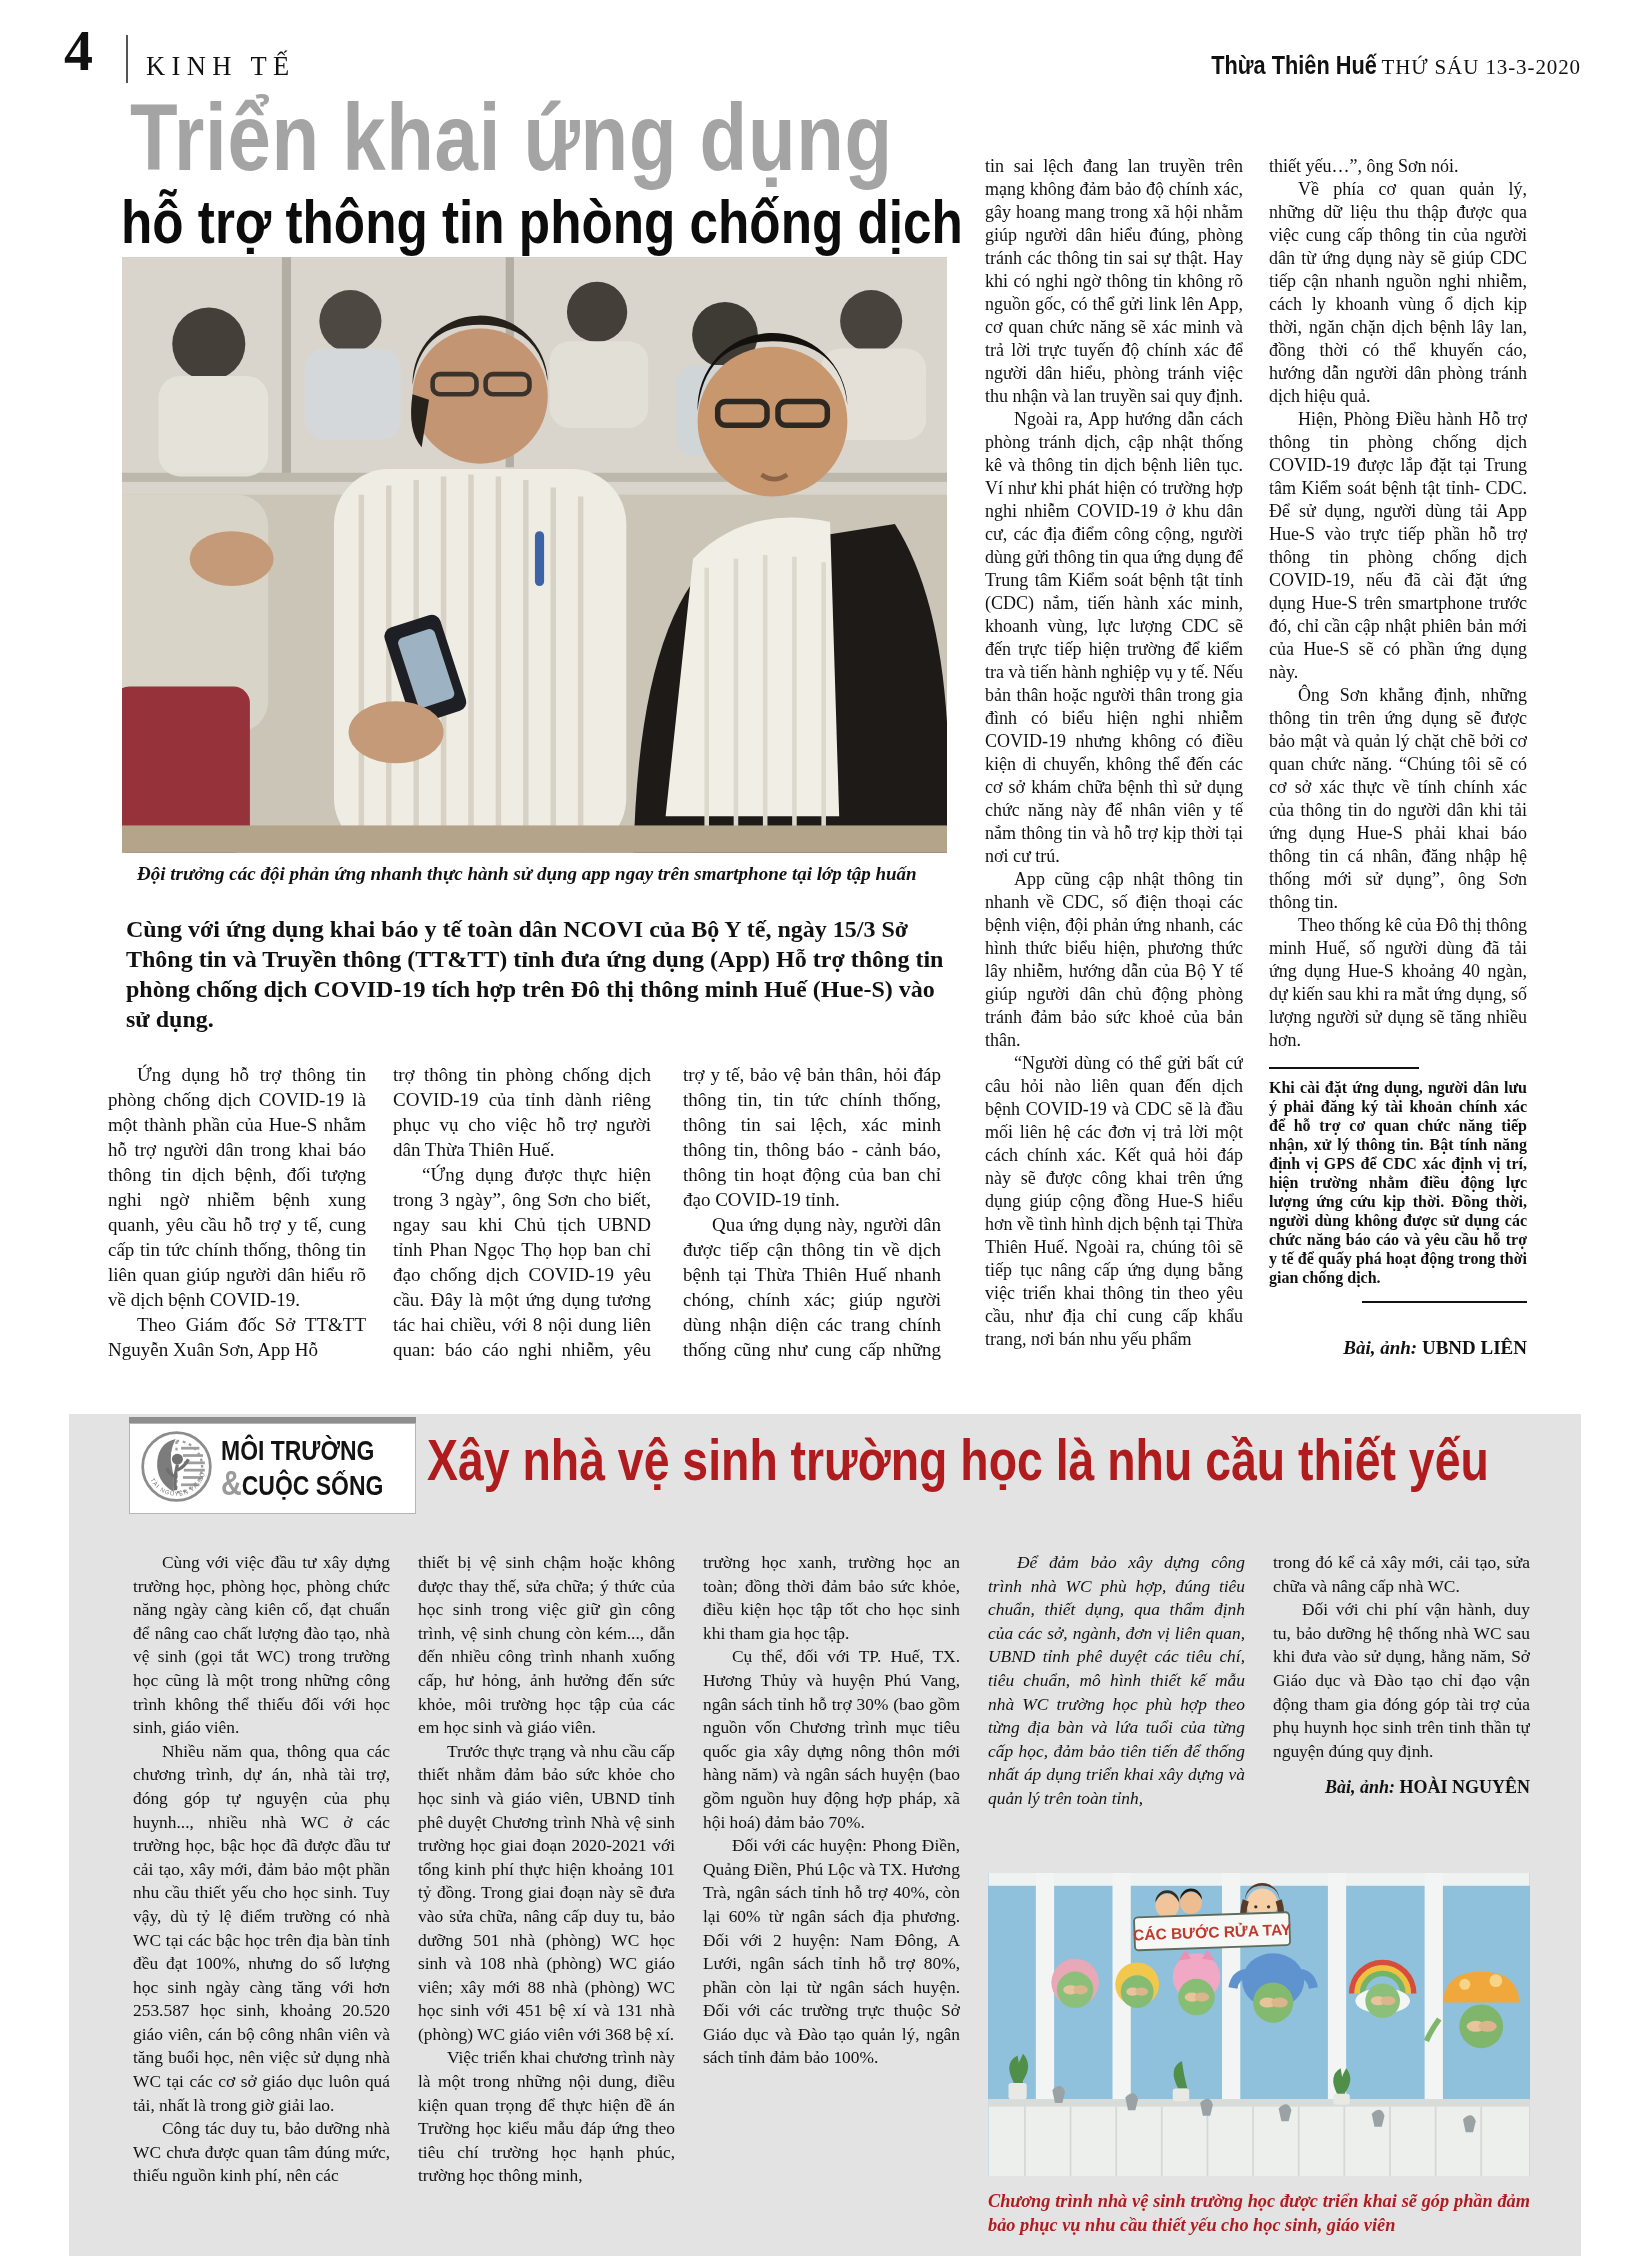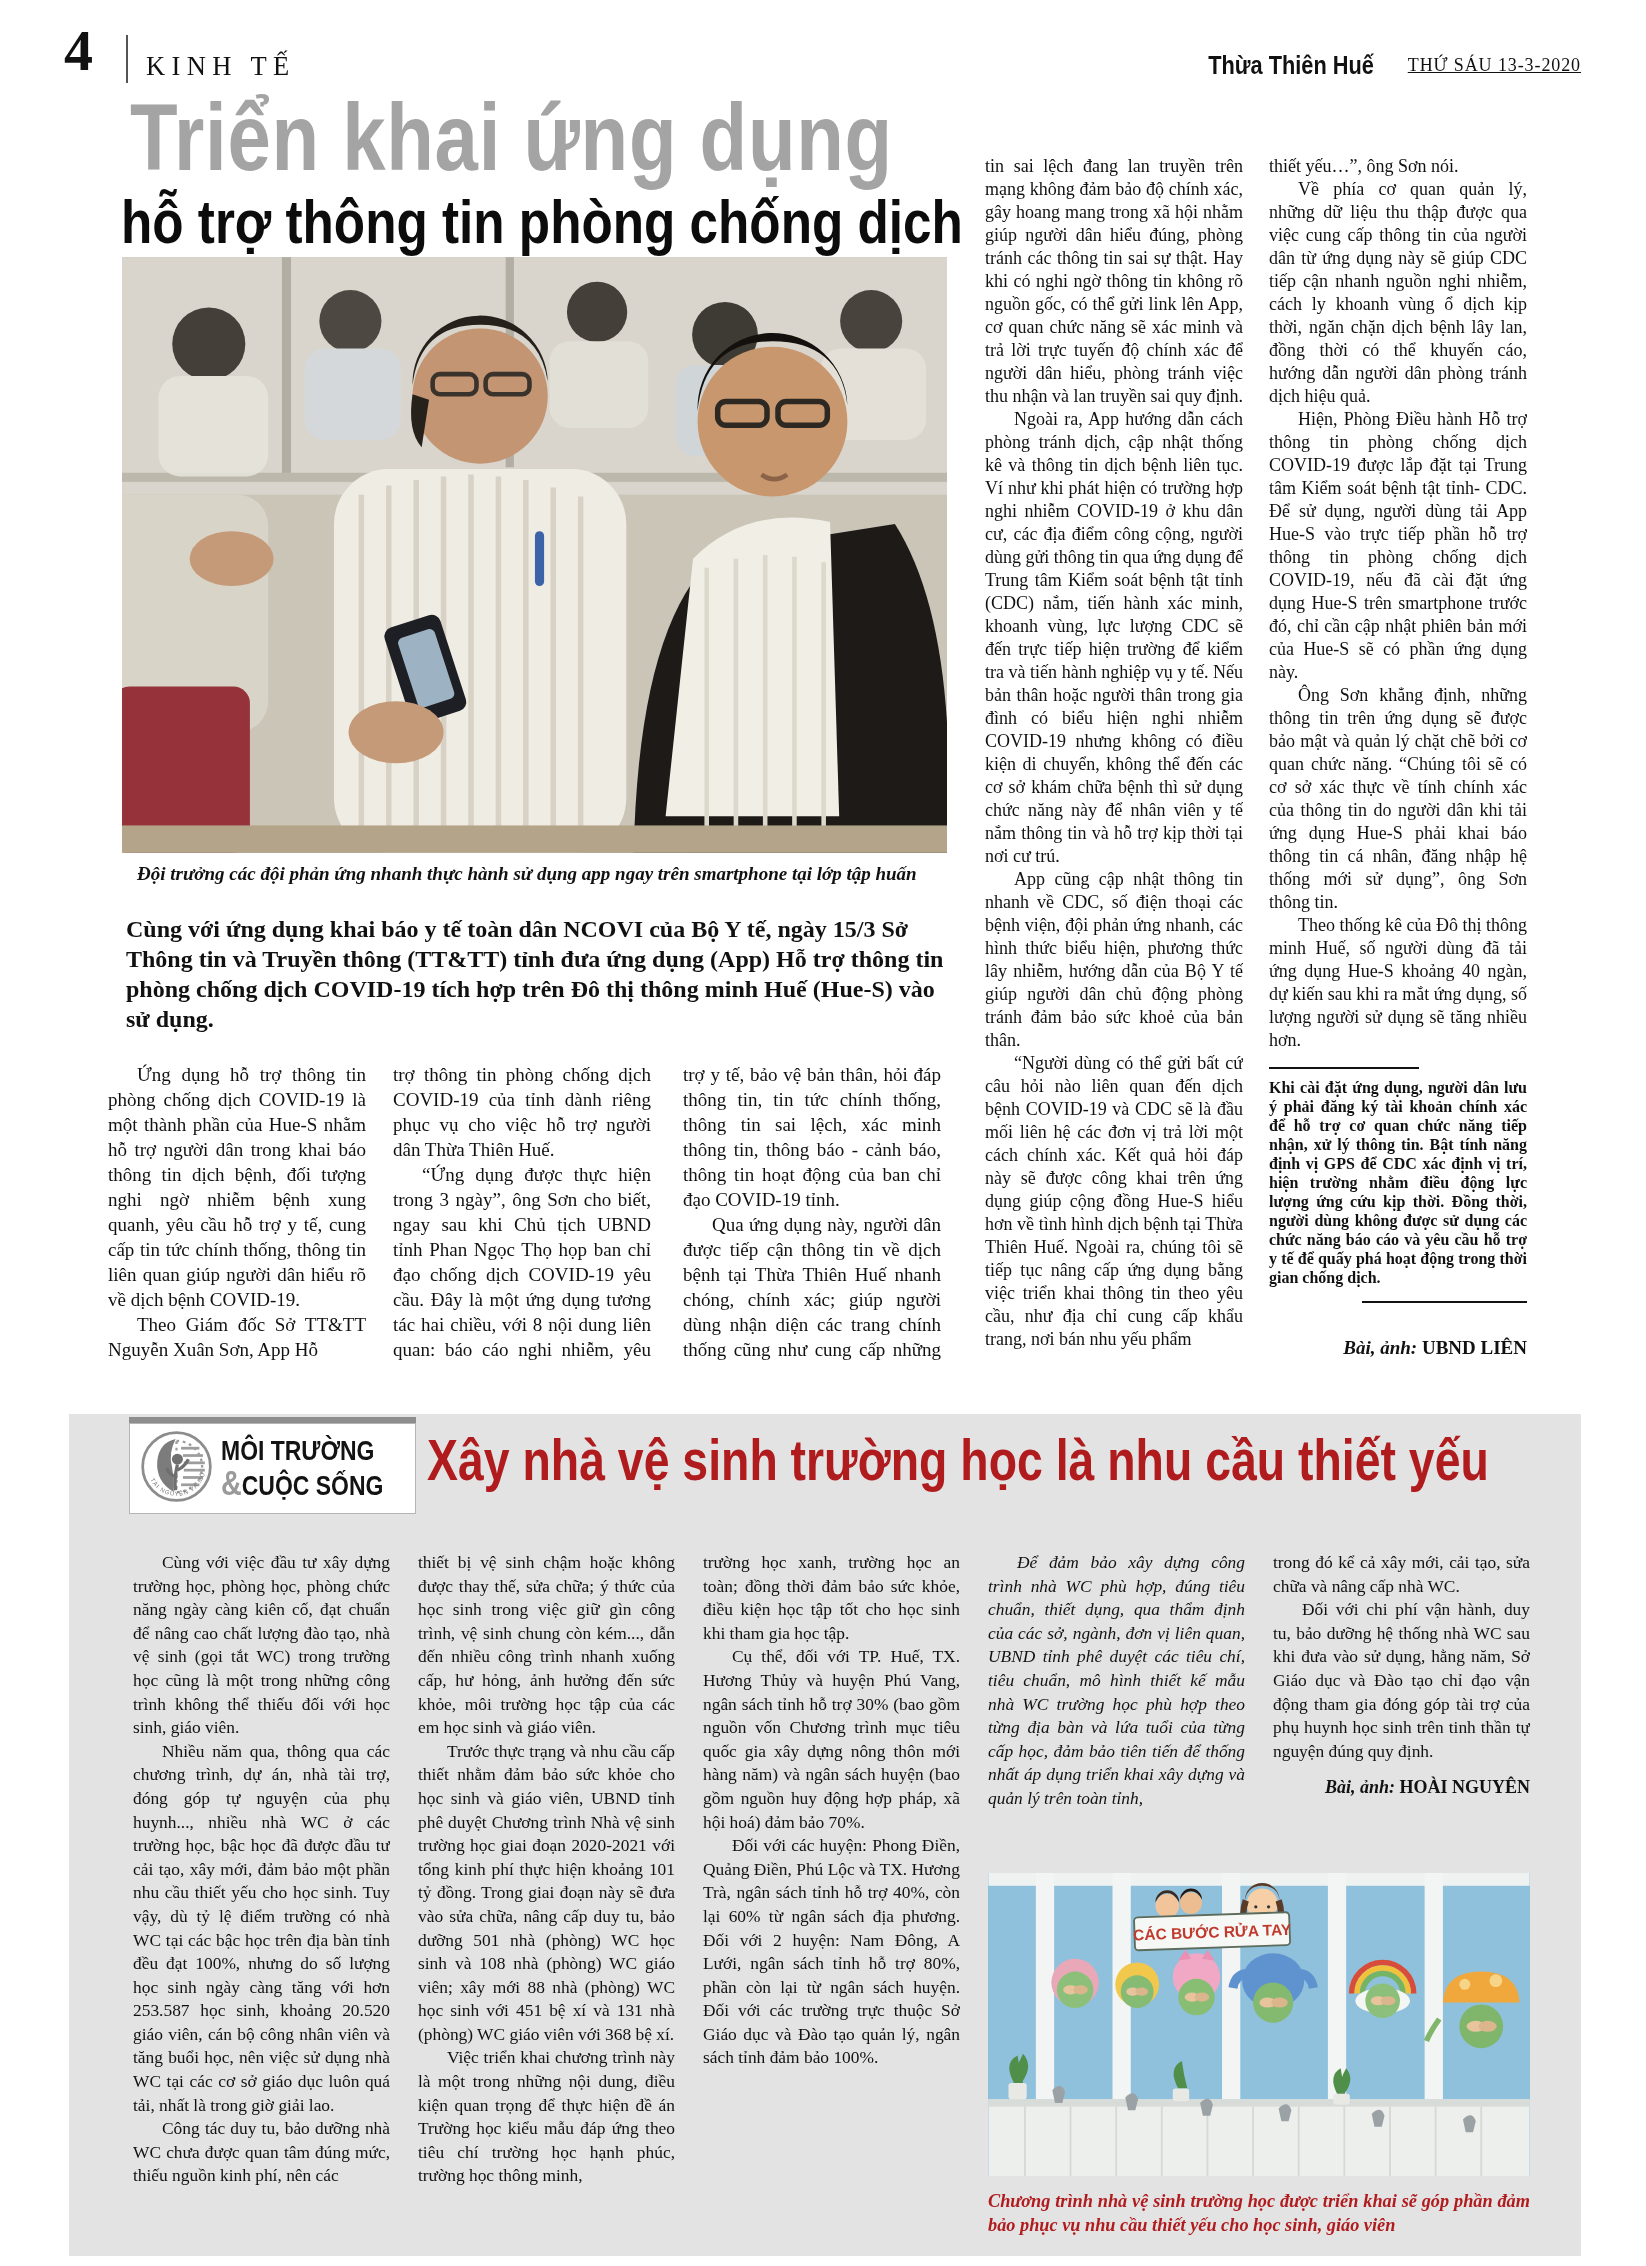--- a/index.html
+++ b/index.html
@@ -5,23 +5,23 @@
   html,body { margin:0; padding:0; background:#888; }
   #page {
     position:relative; width:1647px; height:2267px; margin:0 auto;
     background:#ffffff; overflow:hidden;
     font-family:"Liberation Serif", serif; color:#111;
   }
   
   .pagenum { position:absolute; left:64px; top:22px; font-size:58px; font-weight:bold; line-height:1; }
   .hdr-sep { position:absolute; left:126px; top:35px; width:1.8px; height:48px; background:#555; }
   .hdr-section { position:absolute; left:146px; top:51px; font-size:26.5px; letter-spacing:6.4px; }
-  .masthead-wrap { position:absolute; top:51px; right:66px; display:flex; align-items:center; gap:34px; white-space:nowrap; }
+  .masthead-wrap { position:absolute; top:51px; right:66px; display:flex; align-items:flex-end; gap:5px; white-space:nowrap; }
   .masthead { font-family:"Liberation Sans", sans-serif; font-weight:bold; font-size:25.6px; display:inline-block; transform:scaleX(.85); transform-origin:100% 100%; }
-  .hdr-date { font-size:18px; letter-spacing:0.9px;text-decoration:underline; }
+  .hdr-date { font-size:21px; letter-spacing:0.9px; }
 
   
   .squish { display:inline-block; white-space:nowrap; transform-origin:0 50%; }
   .h1a { position:absolute; left:130px; top:88px; font-family:"Liberation Sans", sans-serif; font-weight:bold; font-size:95px; line-height:1.05; color:#a4a4a4; letter-spacing:0.9px; }
   .h1a .squish { transform:scaleX(.82); }
   .h1b { position:absolute; left:121px; top:192px; font-family:"Liberation Sans", sans-serif; font-weight:bold; font-size:61px; line-height:1; color:#0c0c0c; }
   .h1b .squish { transform:scaleX(.84); }
 
   .photo1 { position:absolute; left:122px; top:257px; width:825px; height:596px; background:#c9c3b6; overflow:hidden; }
   .cap1 { position:absolute; left:137px; top:863px; width:804px; font-style:italic; font-weight:bold; font-size:19px; }

